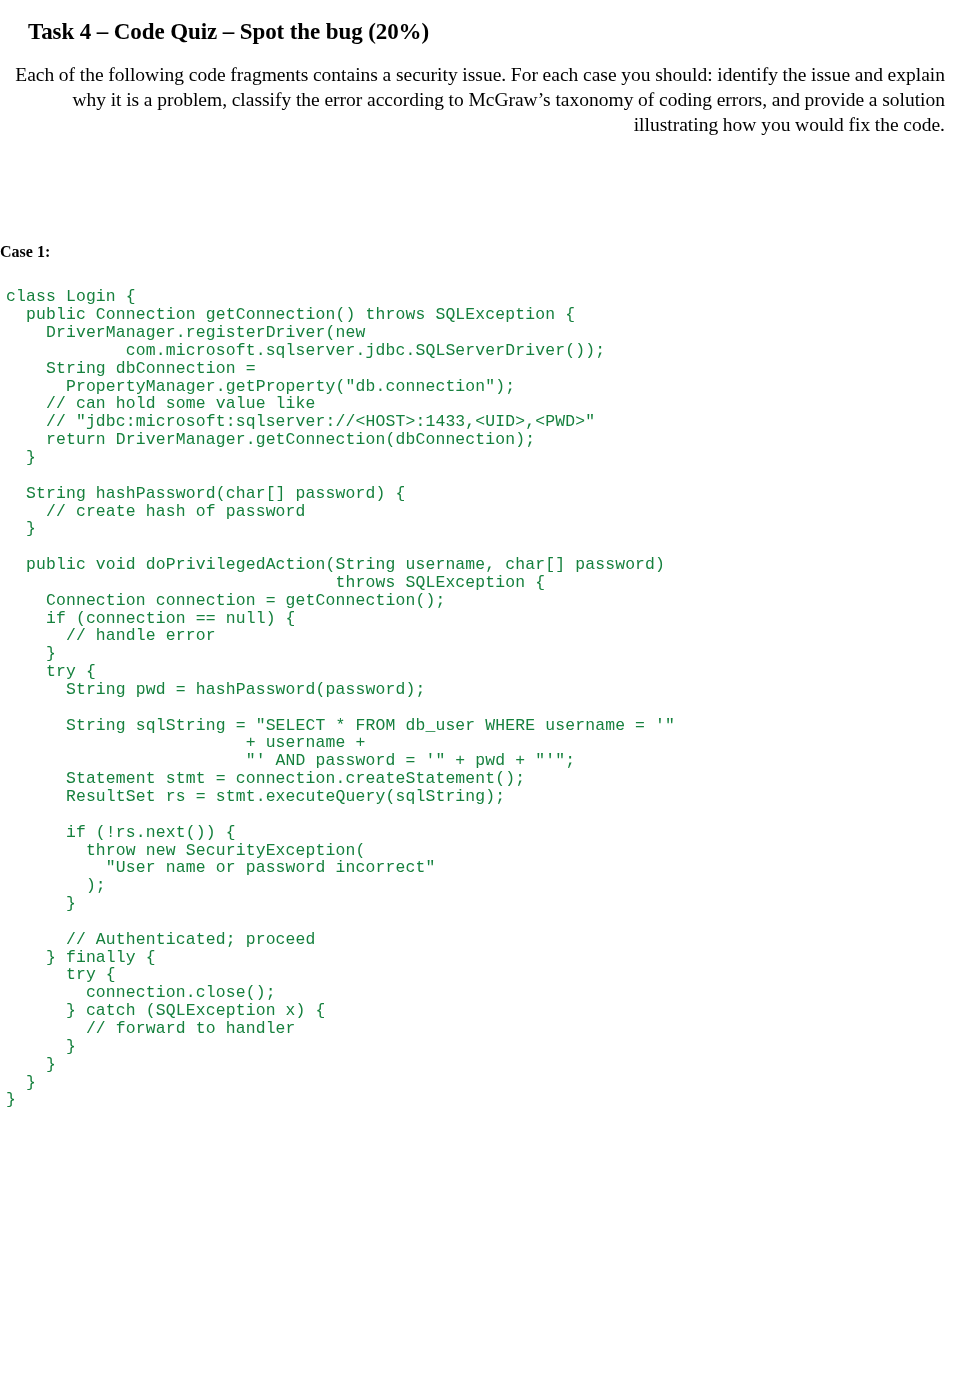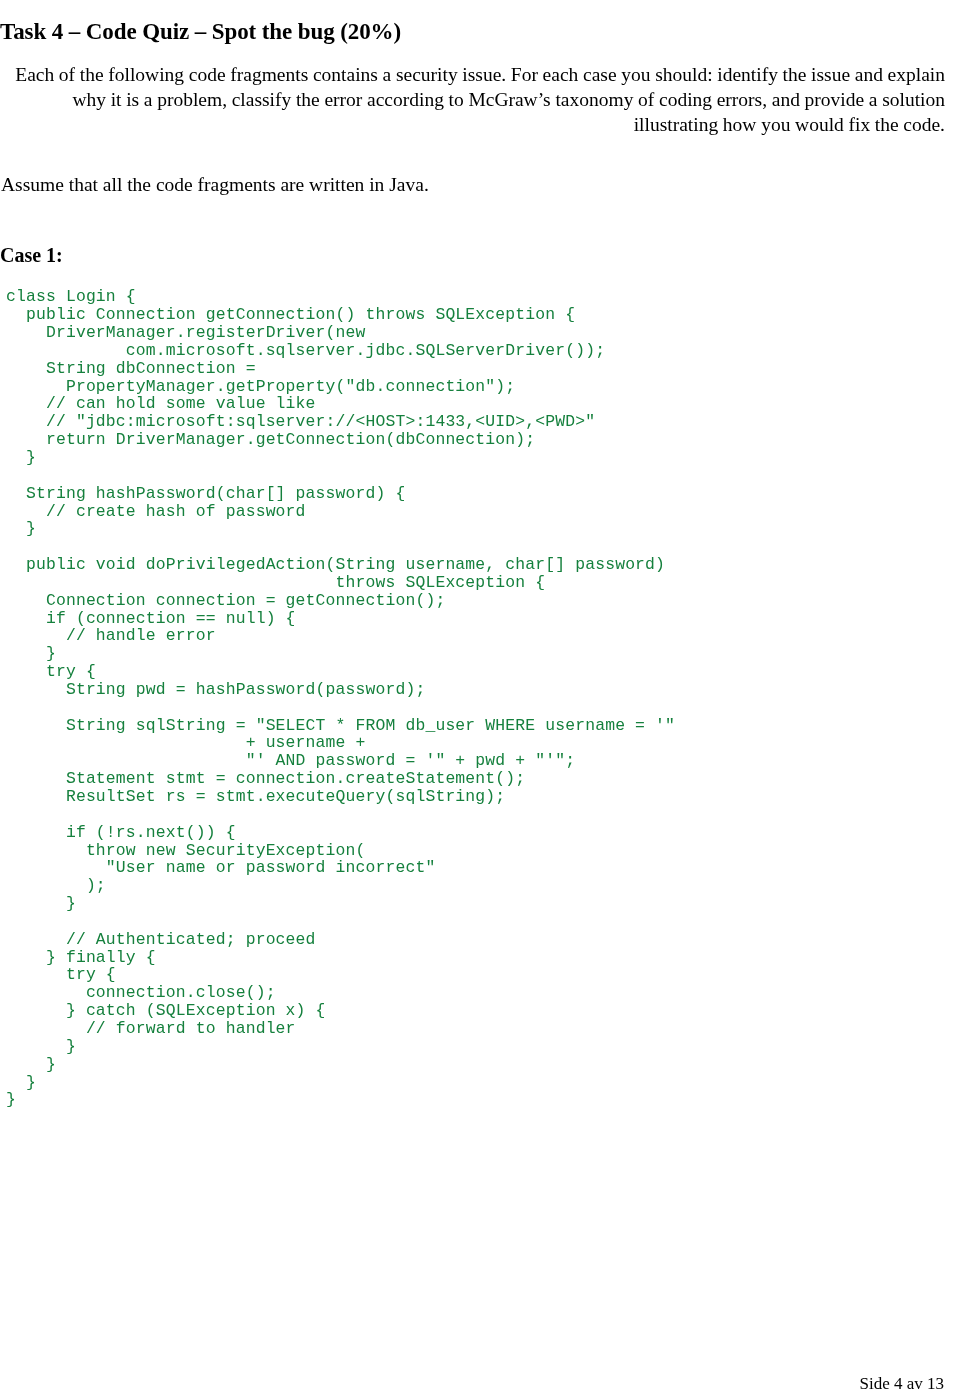--- a/index.html
+++ b/index.html
@@ -23,20 +23,21 @@
     position: absolute;
     left: 0px;
     top: 3px;
     width: 900px;
     font-family: "Liberation Serif", "DejaVu Serif", serif;
     font-weight: bold;
     font-size: 23px;
     line-height: 28px;
     letter-spacing: -0.1px;
     white-space: pre;
+    padding-left: 28px;
   }
 
   
   .intro-paragraph {
     position: absolute;
     left: 1px;
     top: 42px;
     width: 944px;
     font-size: 19.5px;
     line-height: 25.2px;
@@ -53,21 +54,21 @@
     font-size: 19.5px;
     line-height: 25px;
   }
 
   
   .case-label {
     position: absolute;
     left: 0px;
     top: 226px;
     font-weight: bold;
-    font-size: 20px;
+    font-size: 16px;
     line-height: 25px;
   }
 
   
   .code-block {
     position: absolute;
     left: 6px;
     top: 272px;
     width: 930px;
     font-family: "Liberation Mono", "DejaVu Sans Mono", monospace;
@@ -97,21 +98,19 @@
 </style>
 </head>
 <body>
 
 <div class="page">
 
   <h1 class="task-heading">Task 4 – Code Quiz – Spot the bug (20%)</h1>
 
   <p class="intro-paragraph">Each of the following code fragments contains a security issue. For each case you should: identify the issue and explain why it is a problem, classify the error according to McGraw’s taxonomy of coding errors, and provide a solution illustrating how you would fix the code.</p>
 
-  <p class="assume-line">Assume that all the code fragments are written in Java.</p>
 
   <h2 class="case-label">Case 1:</h2>
 
   <pre class="code-block"><span class="ln">class Login {</span><span class="ln">  public Connection getConnection() throws SQLException {</span><span class="ln">    DriverManager.registerDriver(new</span><span class="ln">            com.microsoft.sqlserver.jdbc.SQLServerDriver());</span><span class="ln">    String dbConnection =</span><span class="ln">      PropertyManager.getProperty("db.connection");</span><span class="ln">    // can hold some value like</span><span class="ln">    // "jdbc:microsoft:sqlserver://&lt;HOST&gt;:1433,&lt;UID&gt;,&lt;PWD&gt;"</span><span class="ln">    return DriverManager.getConnection(dbConnection);</span><span class="ln">  }</span><span class="ln">&nbsp;</span><span class="ln">  String hashPassword(char[] password) {</span><span class="ln">    // create hash of password</span><span class="ln">  }</span><span class="ln">&nbsp;</span><span class="ln">  public void doPrivilegedAction(String username, char[] password)</span><span class="ln">                                 throws SQLException {</span><span class="ln">    Connection connection = getConnection();</span><span class="ln">    if (connection == null) {</span><span class="ln">      // handle error</span><span class="ln">    }</span><span class="ln">    try {</span><span class="ln">      String pwd = hashPassword(password);</span><span class="ln">&nbsp;</span><span class="ln">      String sqlString = "SELECT * FROM db_user WHERE username = '"</span><span class="ln">                        + username +</span><span class="ln">                        "' AND password = '" + pwd + "'";</span><span class="ln">      Statement stmt = connection.createStatement();</span><span class="ln">      ResultSet rs = stmt.executeQuery(sqlString);</span><span class="ln">&nbsp;</span><span class="ln">      if (!rs.next()) {</span><span class="ln">        throw new SecurityException(</span><span class="ln">          "User name or password incorrect"</span><span class="ln">        );</span><span class="ln">      }</span><span class="ln">&nbsp;</span><span class="ln">      // Authenticated; proceed</span><span class="ln">    } finally {</span><span class="ln">      try {</span><span class="ln">        connection.close();</span><span class="ln">      } catch (SQLException x) {</span><span class="ln">        // forward to handler</span><span class="ln">      }</span><span class="ln">    }</span><span class="ln">  }</span><span class="ln">}</span></pre>
 
-  <div class="page-footer">Side 4 av 13</div>
 
 </div>
 
 </body></html>

